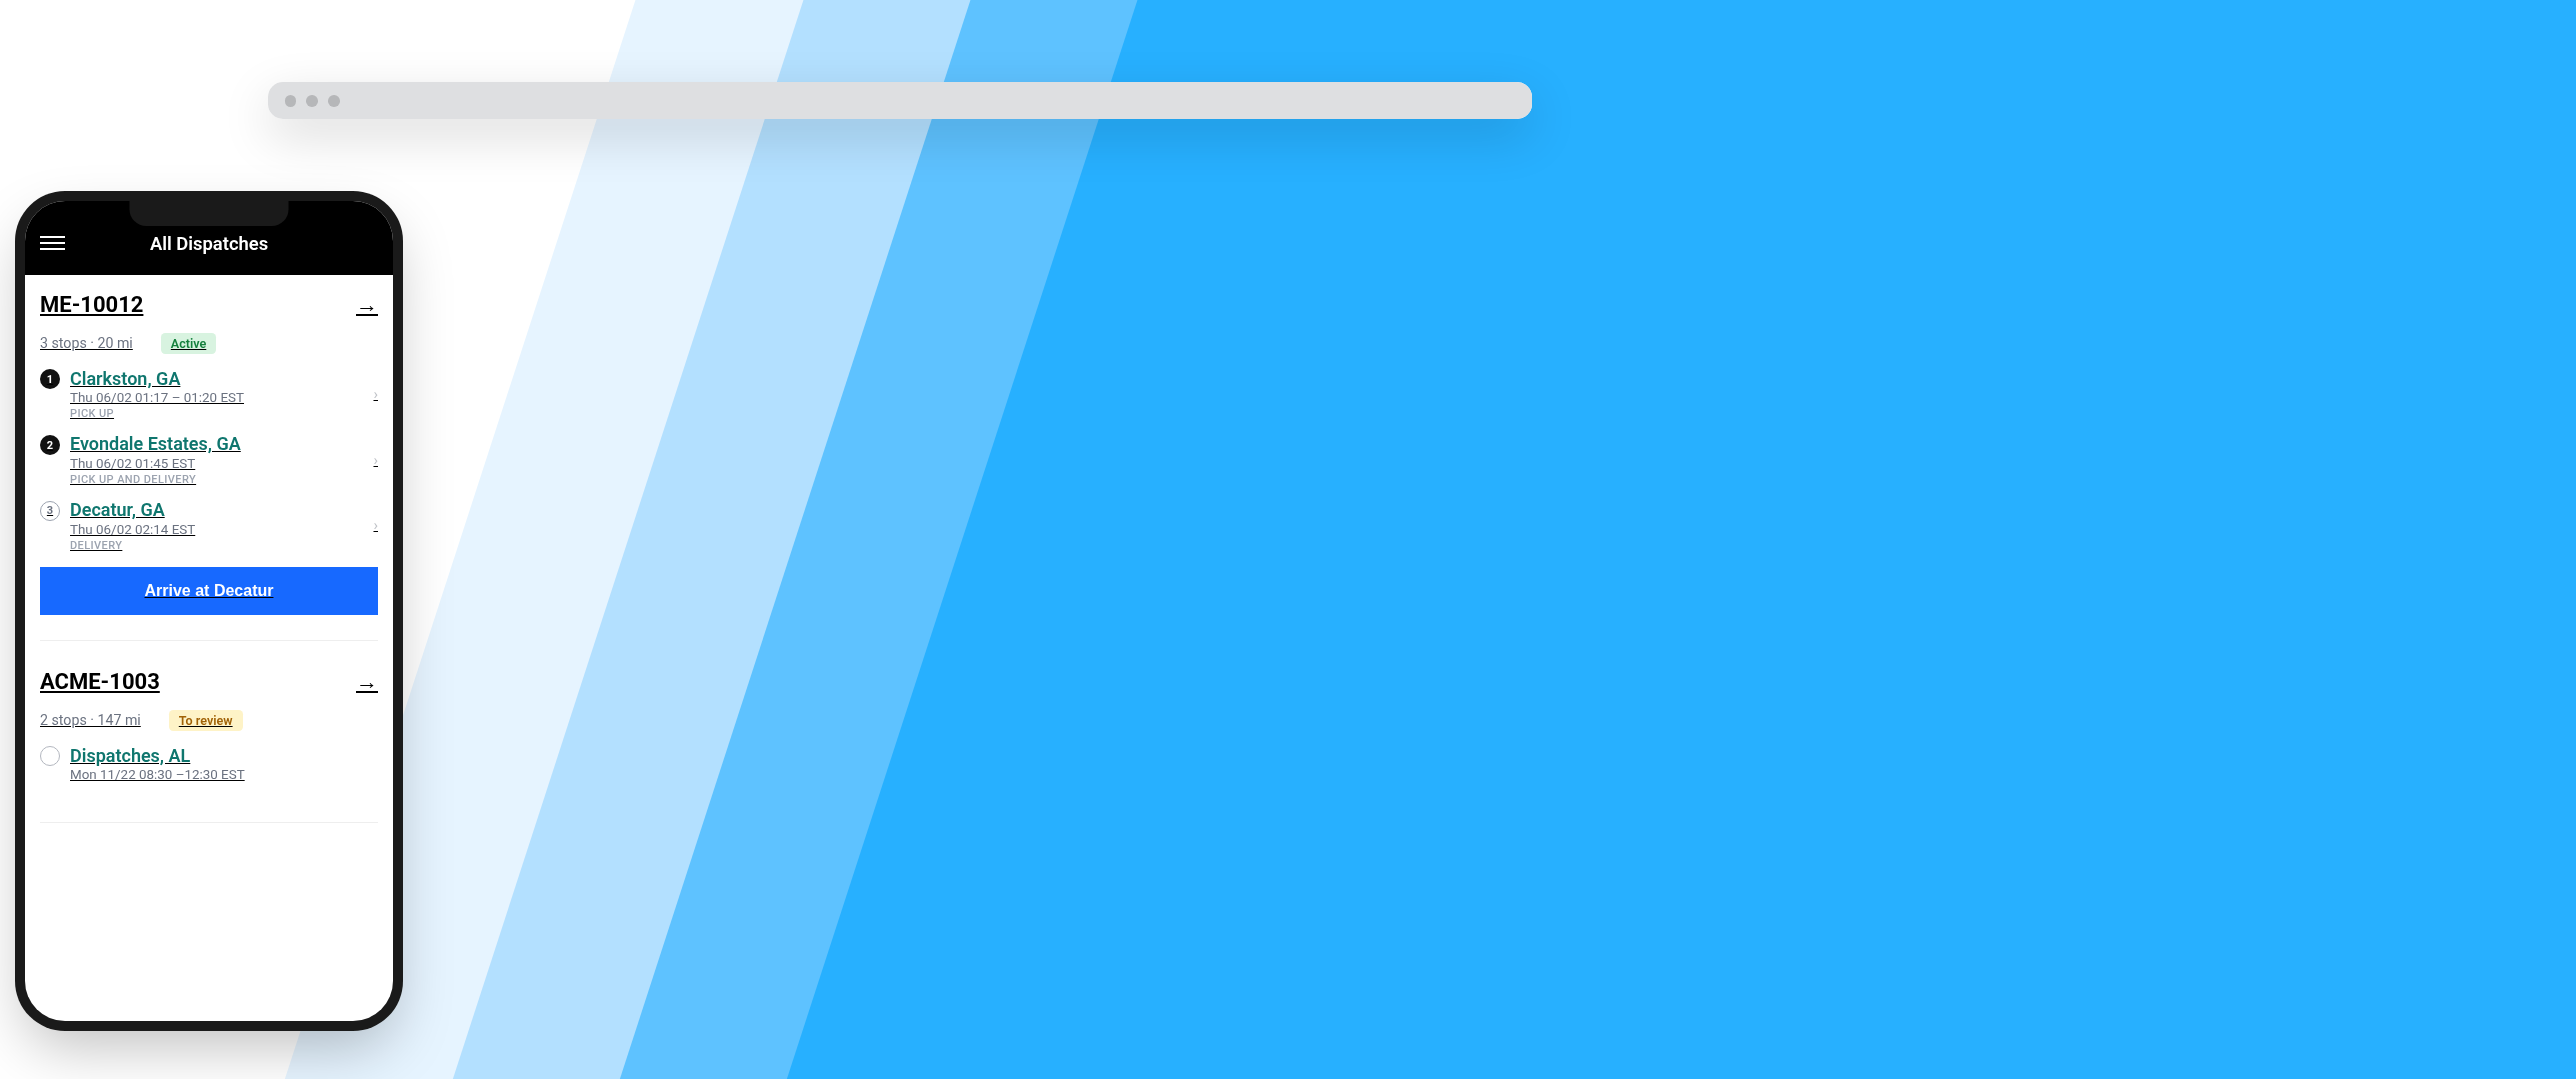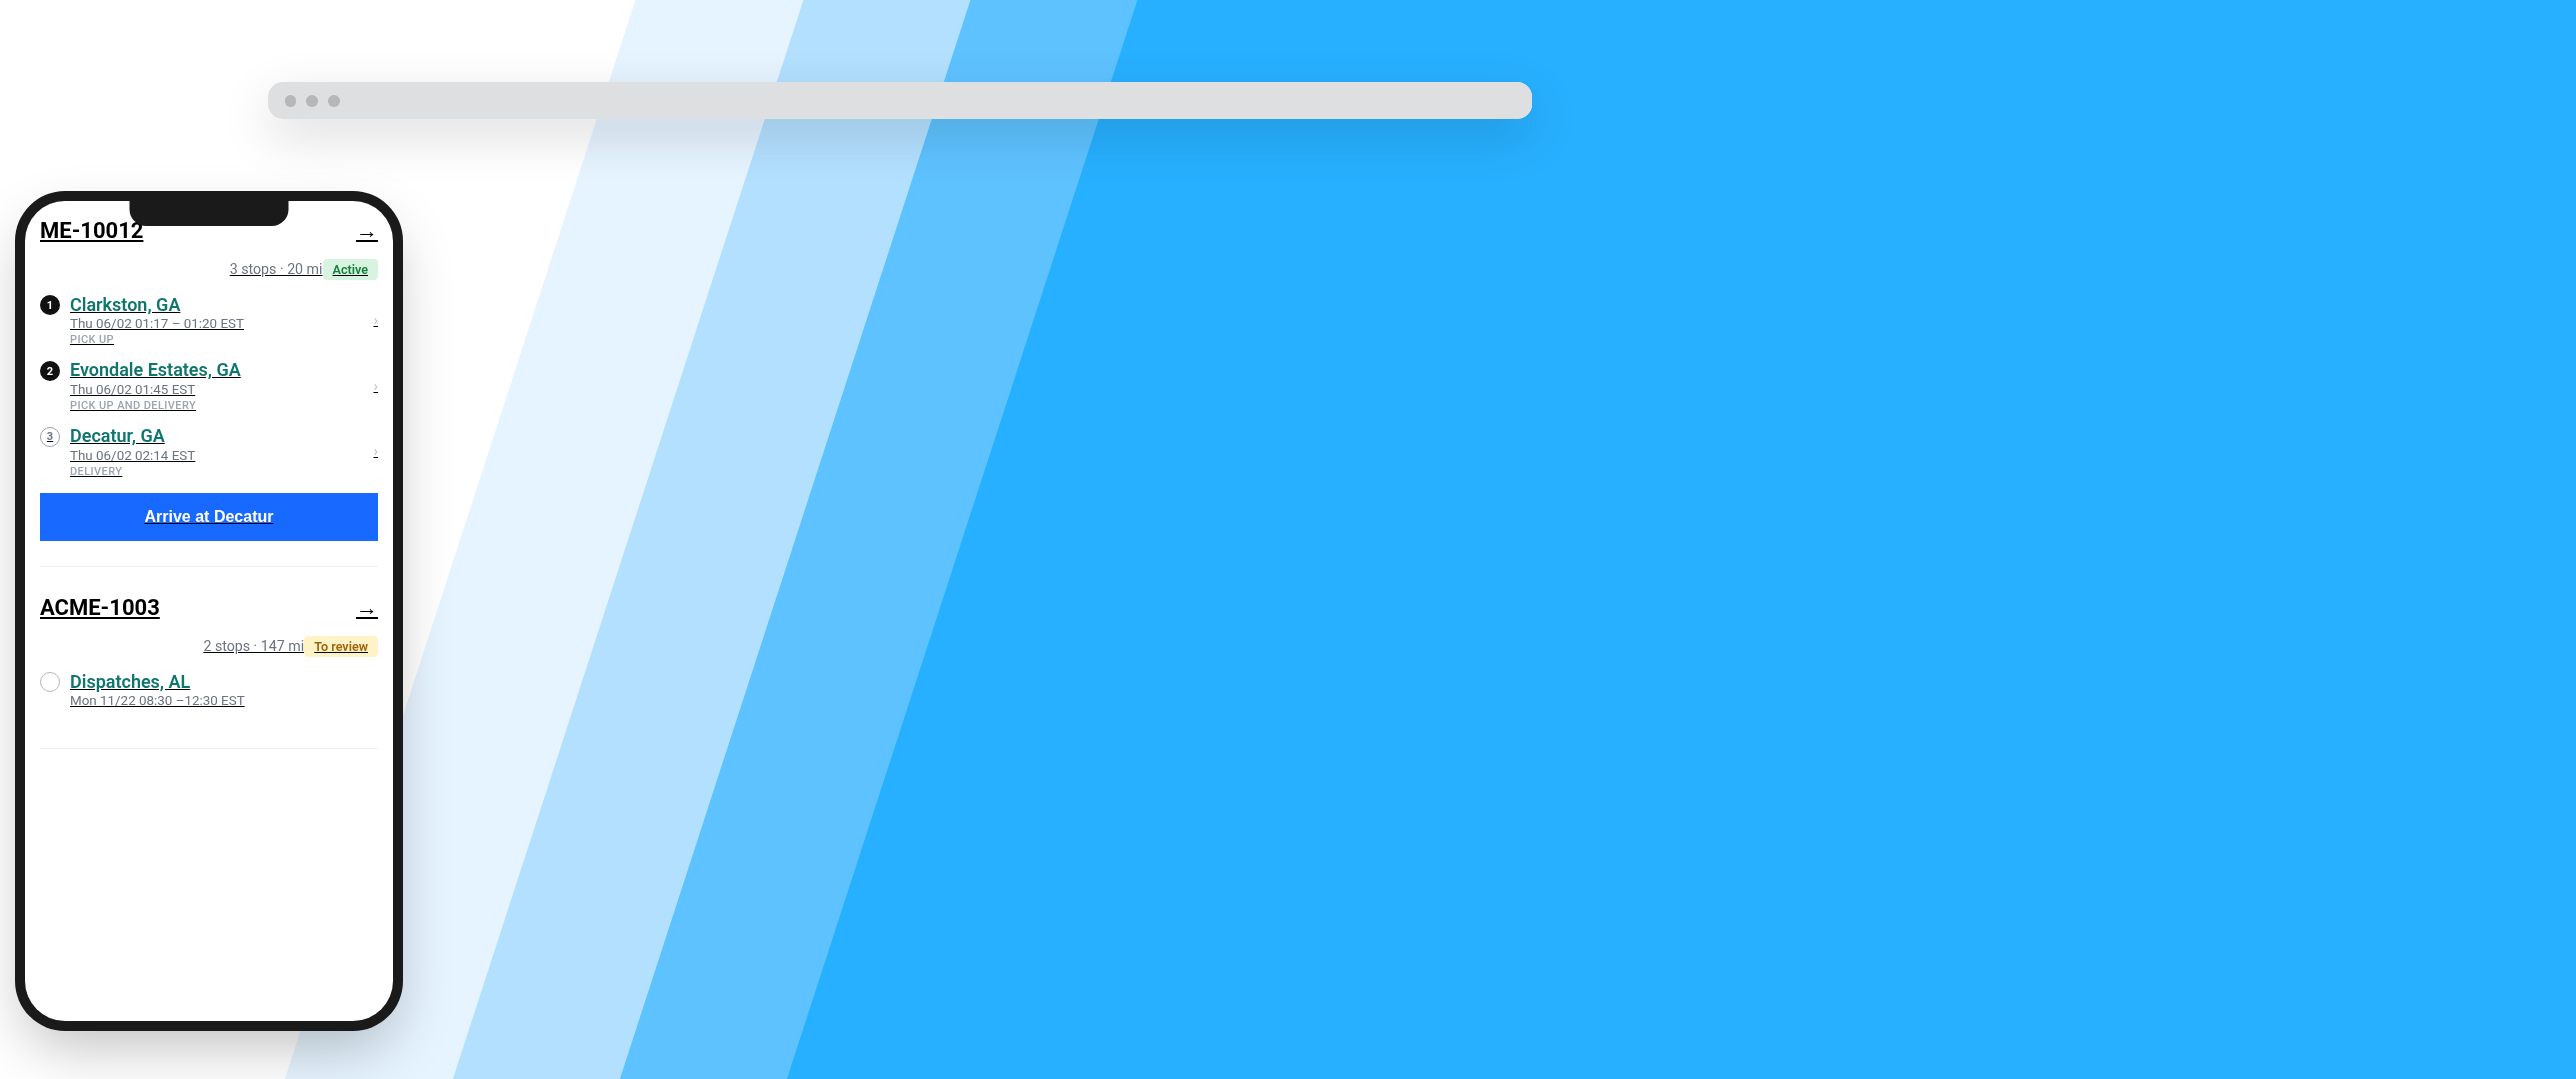--- a/index.html
+++ b/index.html
@@ -29,21 +29,21 @@
 .phone-header { height: 74px; background: #000; color: #fff; display: flex; align-items: center; padding: 0 15px; padding-top: 10px; }
 .hamb { width: 25px; display: flex; flex-direction: column; gap: 4.2px; }
 .hamb span { height: 1.7px; background: #fff; }
 .phone-title { flex: 1; text-align: center; font-size: 18.4px; font-weight: 600; margin-left: -25px; }
 .phone-body { height: calc(100% - 74px); overflow: hidden; padding: 16.7px 15px; }
 
 .disp { padding-bottom: 25px; border-bottom: 0.8px solid #eee; margin-bottom: 28px; text-decoration: underline; }
 .disp-head { display: flex; align-items: center; justify-content: space-between; margin-bottom: 15px; }
 .disp-head .id { font-size: 22px; font-weight: 700; }
 .arr-ic { font-size: 22px; }
-.disp-meta { display: flex; align-items: center; justify-content: flex-end; margin-bottom: 13.4px; }
+.disp-meta { display: flex; align-items: center; justify-content: flex-start; margin-bottom: 13.4px; gap: 28px; }
 .disp-meta .info { font-size: 14.2px; color: #6b7280; }
 .pill { font-size: 12.6px; font-weight: 600; padding: 3.3px 10px; border-radius: 4.2px; }
 .pill.active { background: #d8f3e0; color: #15803d; }
 .pill.review { background: #fef3c7; color: #a16207; }
 
 .stop { display: flex; gap: 10px; margin-bottom: 13.4px; position: relative; }
 .stop-ic { flex: 0 0 20px; width: 20px; height: 20px; border-radius: 50%; background: #111; color: #fff; display: flex; align-items: center; justify-content: center; font-size: 11px; font-weight: 700; margin-top: 1.7px; position: relative; z-index: 2; }
 .stop-ic.hollow { background: #fff; border: 1.7px solid #9ca3af; color: #6b7280; }
 .stop-ic.ring { background: #fff; border: 1.7px solid #b3b7bf; }
 .stop-body { flex: 1; }
@@ -80,20 +80,28 @@
         
 
         
       </div>
 
     </div>
   </div>
 
   <div class="phone">
     <div class="notch"></div>
+    <div class="phone-header">
+      <div class="hamb">
+          <span></span>
+          <span></span>
+          <span></span>
+        </div>
+      <div class="phone-title">All Dispatches</div>
+    </div>
     <div class="phone-body" id="phone-body">
         <div class="disp">
           <div class="disp-head">
             <div class="id">ME-10012</div>
             <div class="arr-ic">→</div>
           </div>
           <div class="disp-meta">
             <div class="info">3 stops  ·  20 mi</div>
             <div class="pill active">Active</div>
           </div>

